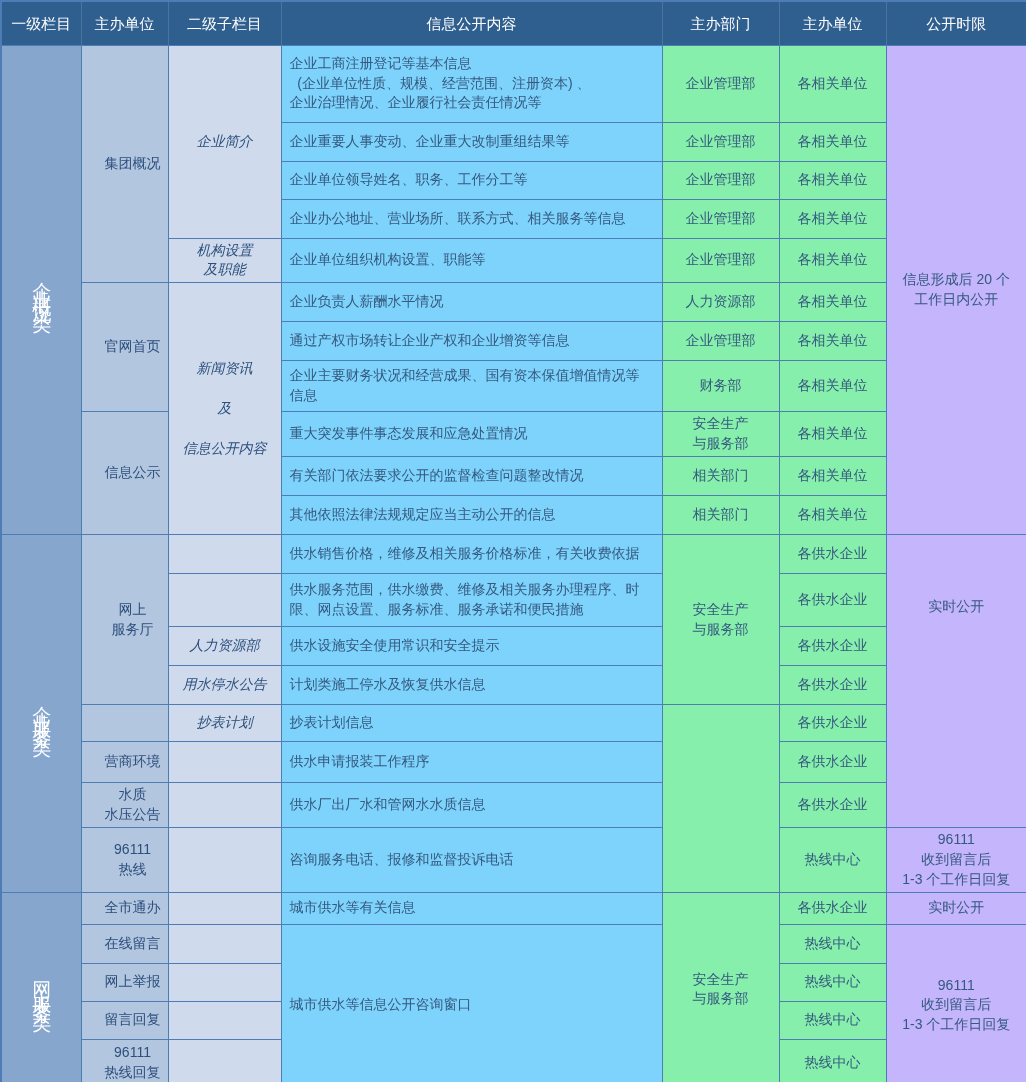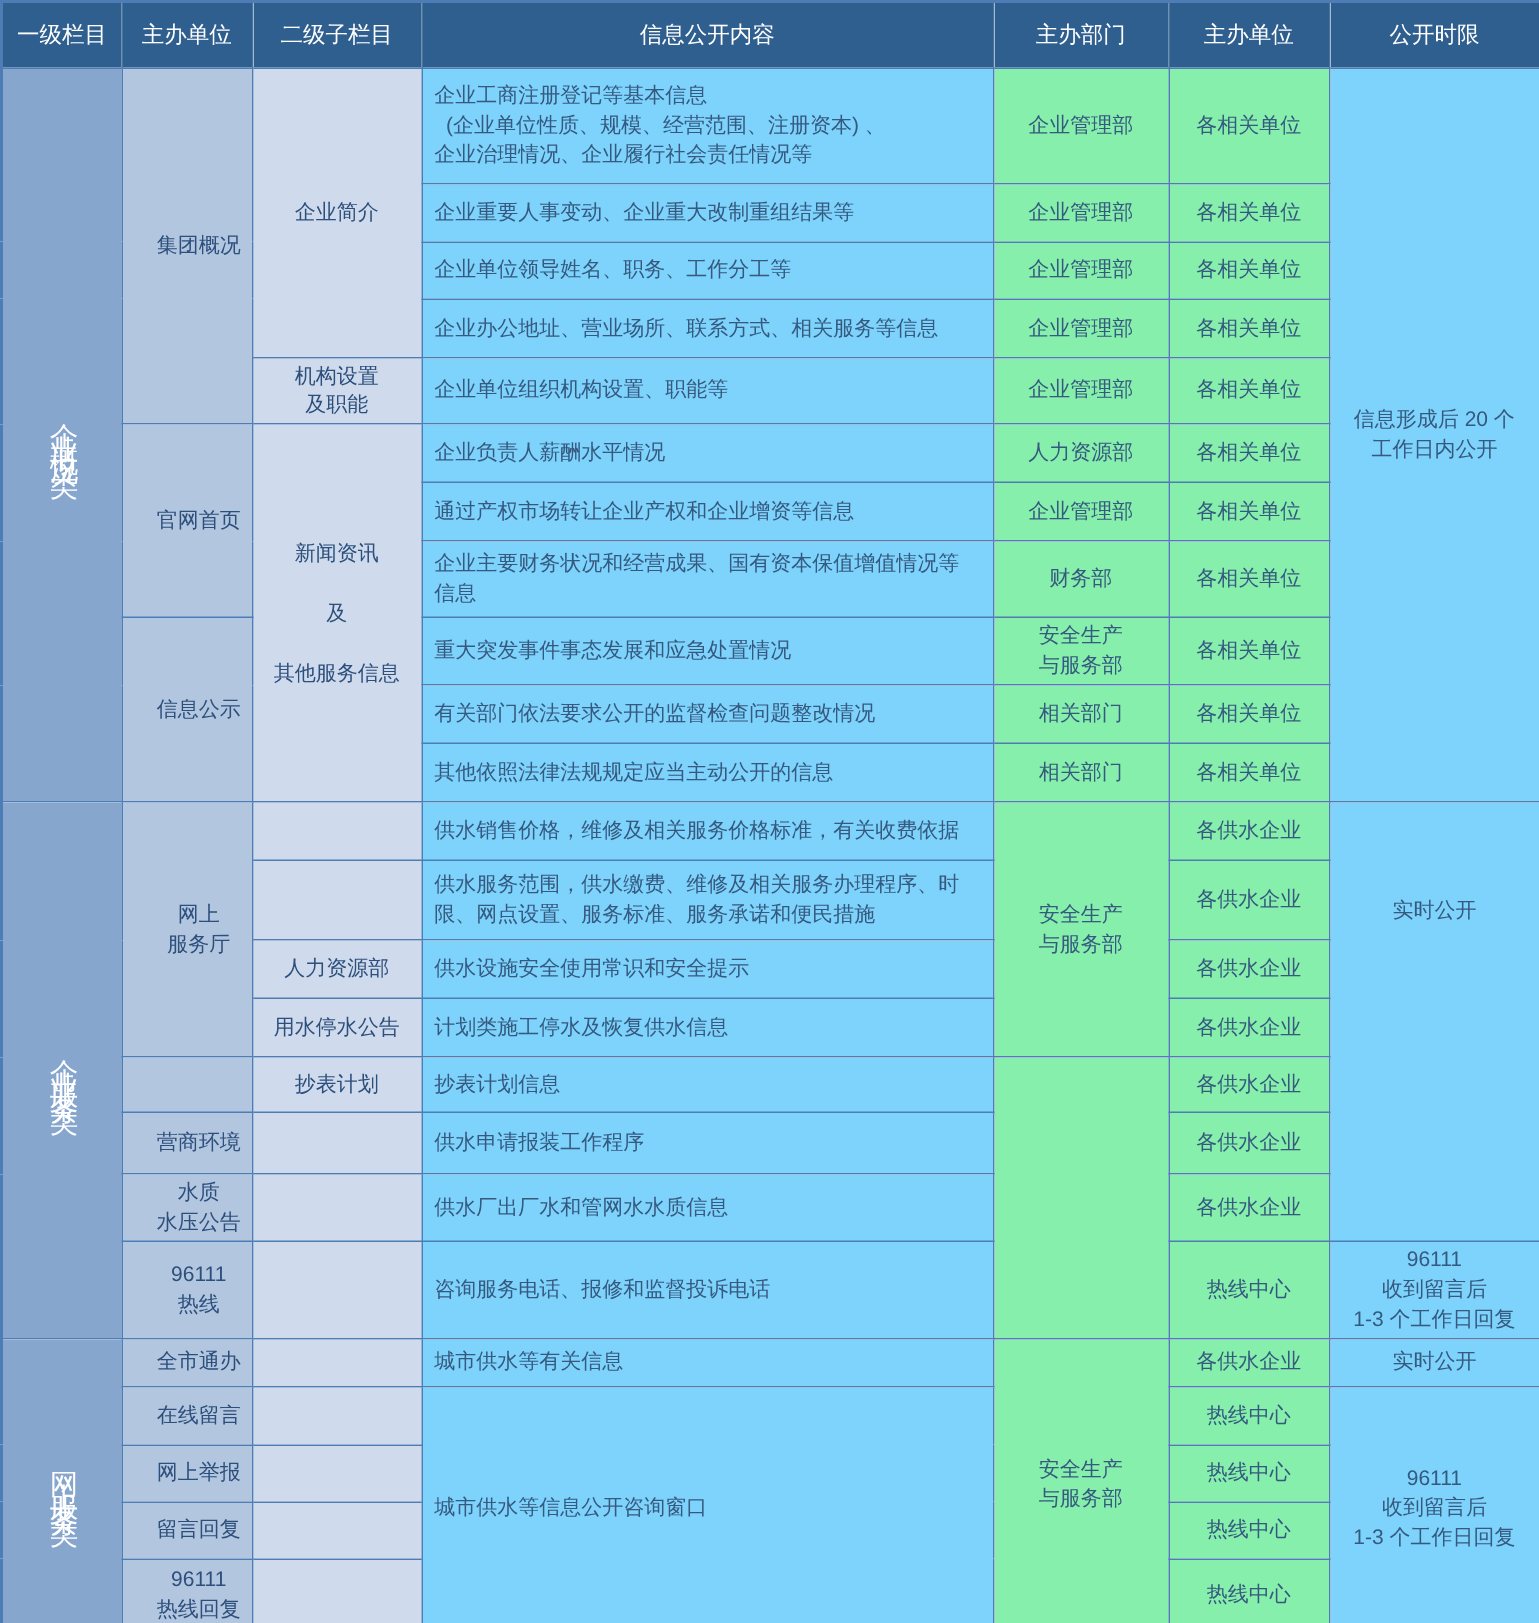--- a/index.html
+++ b/index.html
@@ -19,27 +19,27 @@
     font-size:15px; height:44px; border:1px solid #4a759f;
     border-bottom:1px solid #4e7db5; text-align:center;margin-top:48px;
   }
   td.c1 { background:#86a6ce; text-align:center; }
   td.vlabel span.vtxt {
     writing-mode:vertical-rl; text-orientation:upright;
     color:#ffffff; font-size:19px; letter-spacing:8px; line-height:1.1;
     display:inline-block;
   }
   td.c2 { background:#b3c6e0; text-align:center; white-space:pre-line; color:#2c4f7c;padding-left:20px; }
-  td.c3 { background:#cfdbec; text-align:center; white-space:pre-line; color:#2c4f7c; }
+  td.c3 { background:#cfdbec; text-align:center; white-space:pre-line; color:#2c4f7c;font-style:italic; }
   td.content {
     background:#7dd3fc; text-align:left; padding-left:8px;
     white-space:pre-wrap;
   }
   td.dept, td.unit { background:#86efac; text-align:center; white-space:pre-line; }
-  td.deadline { background:#7dd3fc; text-align:center; white-space:pre-line; }
+  td.deadline { background:#c4b5fd; text-align:center; white-space:pre-line; }
   td.deadline.anchor-top { vertical-align:top; padding-top:62px; }
 </style>
 </head>
 <body>
 
 <table class="grid">
   <colgroup>
     <col style="width:80px">
       <col style="width:87px">
       <col style="width:113px">
@@ -94,21 +94,21 @@
       <td class="content">企业单位组织机构设置、职能等</td>
       <td class="dept">企业管理部</td>
       <td class="unit">各相关单位</td>
     </tr>
     <tr style="height:39px">
       <td class="c2" rowspan="3">官网首页</td>
       <td class="c3" rowspan="6">新闻资讯
 
 及
 
-其他服务信息</td>
+信息公开内容</td>
       <td class="content">企业负责人薪酬水平情况</td>
       <td class="dept">人力资源部</td>
       <td class="unit">各相关单位</td>
     </tr>
     <tr style="height:39px">
       <td class="content">通过产权市场转让企业产权和企业增资等信息</td>
       <td class="dept">企业管理部</td>
       <td class="unit">各相关单位</td>
     </tr>
     <tr style="height:51px">

